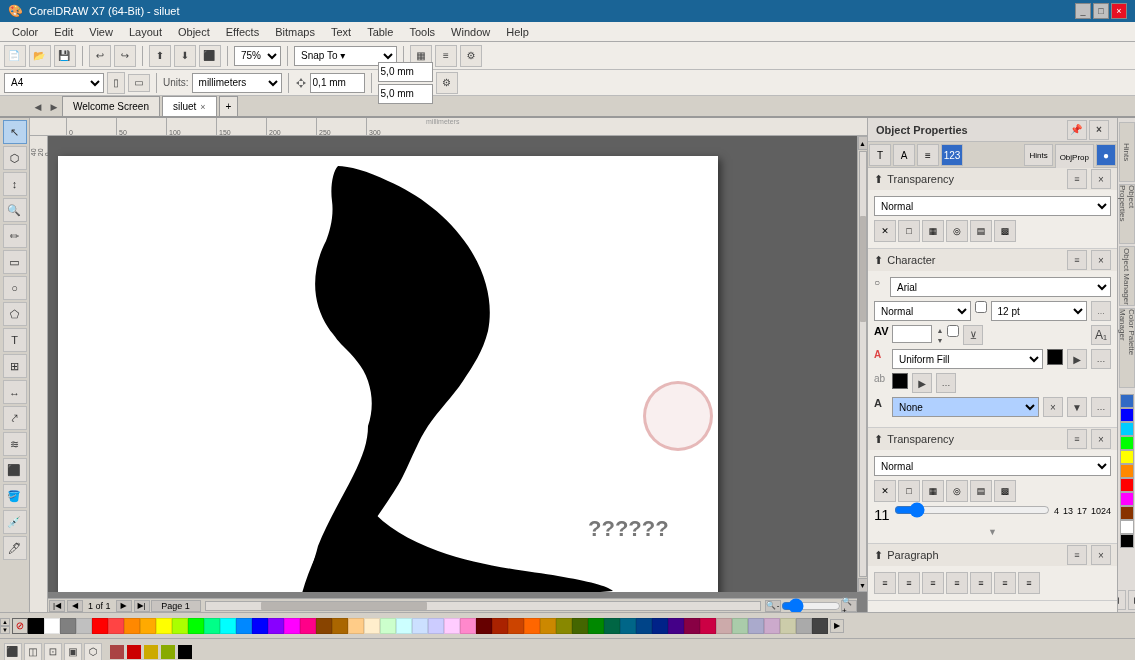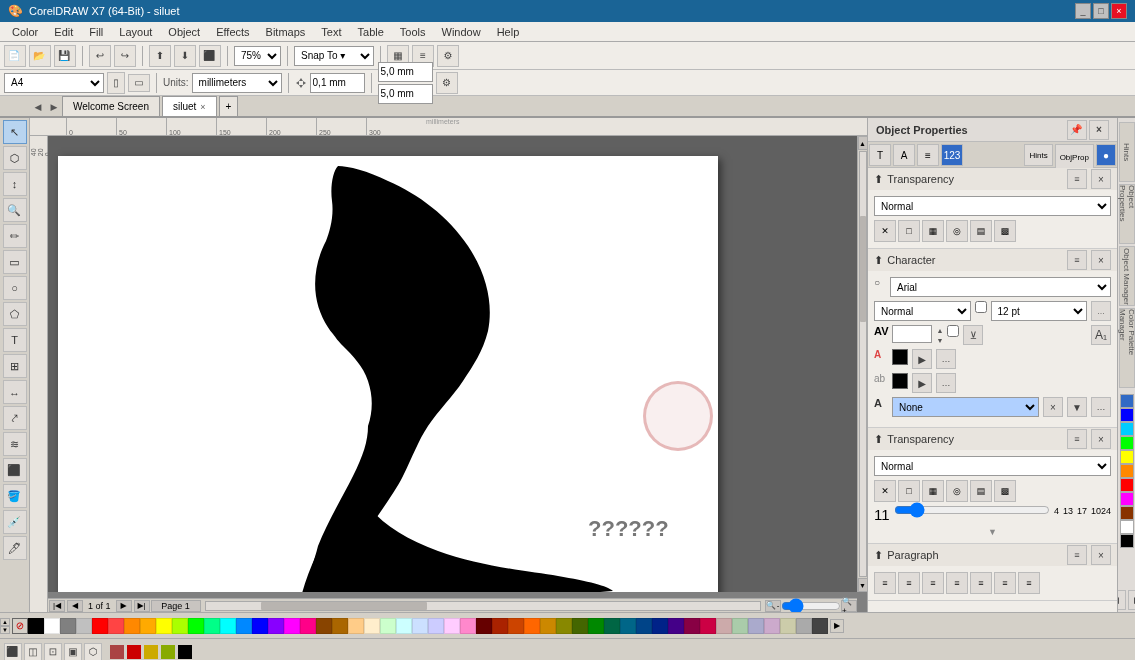--- a/index.html
+++ b/index.html
@@ -108,21 +108,21 @@
   <div class="title-bar-controls">
     <div class="title-btn">_</div>
     <div class="title-btn">□</div>
     <div class="title-btn" style="background:#e81123;color:white;">×</div>
   </div>
 </div>
 
 <div class="menu-bar">
   <span class="menu-item">Color</span>
   <span class="menu-item">Edit</span>
-  <span class="menu-item">Fill</span>
+  <span class="menu-item">View</span>
   <span class="menu-item">Layout</span>
   <span class="menu-item">Object</span>
   <span class="menu-item">Effects</span>
   <span class="menu-item">Bitmaps</span>
   <span class="menu-item">Text</span>
   <span class="menu-item">Table</span>
   <span class="menu-item">Tools</span>
   <span class="menu-item">Window</span>
   <span class="menu-item">Help</span>
 </div>
@@ -136,21 +136,21 @@
   <div class="toolbar-btn">↪</div>
   <div class="toolbar-sep"></div>
   <div class="toolbar-btn">⬆</div>
   <div class="toolbar-btn">⬇</div>
   <div class="toolbar-btn">⬛</div>
   <div class="toolbar-sep"></div>
   <select class="toolbar-combo">
     <option>75%</option>
   </select>
   <div class="toolbar-sep"></div>
-  <select class="toolbar-combo" style="width:80px;">
+  <select class="toolbar-combo" style="width:103px;">
     <option>Snap To ▾</option>
   </select>
   <div class="toolbar-sep"></div>
   <div class="toolbar-btn">▦</div>
   <div class="toolbar-btn">≡</div>
   <div class="toolbar-btn">⚙</div>
 </div>
 
 <div class="toolbar2">
   <select class="t2-combo">
@@ -394,20 +394,23 @@
             <div class="spinner-btn">▼</div>
           </div>
           <input type="checkbox" class="checkbox-small" style="">
           <div class="icon-btn">⊻</div>
           <div style="flex:1;"></div>
           <div class="icon-btn" style="font-size:12px;">A₁</div>
         </div>
 
         <div class="prop-row">
           <span style="font-size:10px;font-weight:bold;color:#d44;width:14px;">A</span>
+          <select class="prop-combo">
+            <option>Uniform Fill</option>
+          </select>
           <div class="prop-color" style="background:#000000;"></div>
           <div class="icon-btn">▶</div>
           <div class="icon-btn" style="font-size:9px;">…</div>
         </div>
         <div class="prop-row">
           <span style="font-size:10px;color:#888;width:14px;">ab</span>
           <div class="prop-color" style="background:#000000;"></div>
           <div class="icon-btn">▶</div>
           <div class="icon-btn" style="font-size:9px;">…</div>
         </div>

